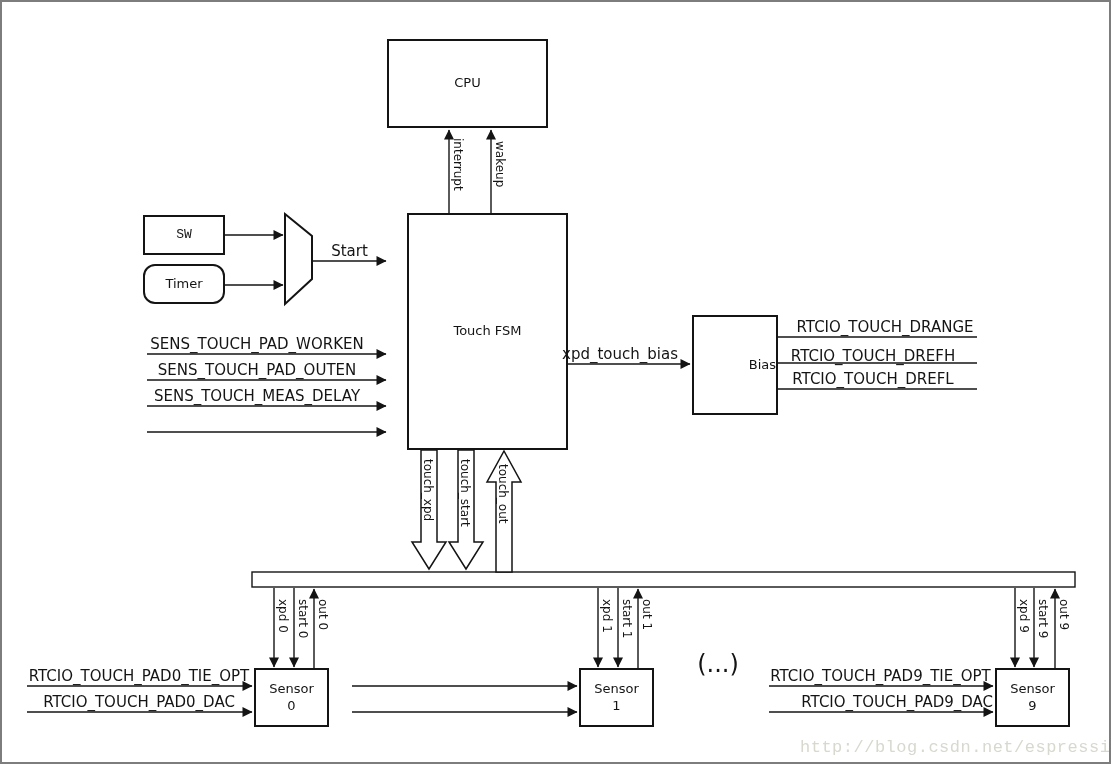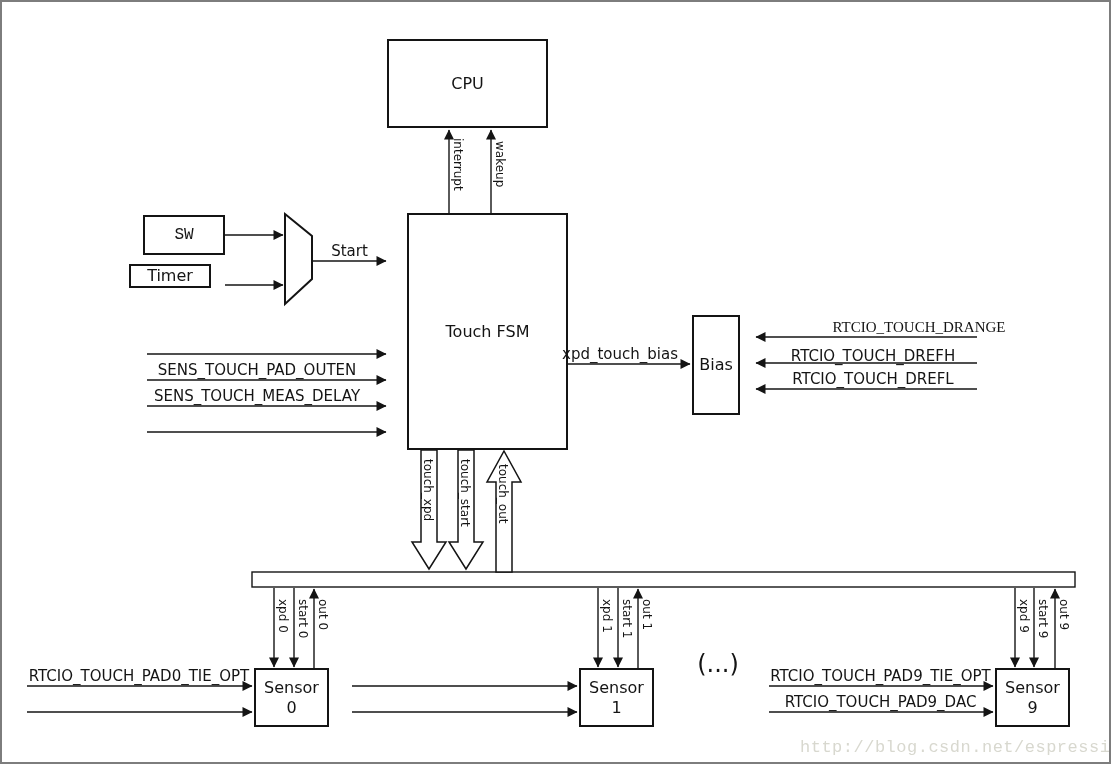--- a/index.html
+++ b/index.html
@@ -5,21 +5,21 @@
   html,body{margin:0;padding:0;background:#ffffff;}
   #stage{
     position:relative;width:1111px;height:764px;background:#ffffff;
     font-family:"DejaVu Sans", sans-serif;color:#141414;overflow:hidden;
     box-sizing:border-box;border:2px solid #7d7d7d;
   }
   #wires{position:absolute;left:0;top:0;}
   .box{
     position:absolute;box-sizing:border-box;border:2px solid #141414;background:#ffffff;
     display:flex;align-items:center;justify-content:center;text-align:center;
-    font-size:16px;line-height:1.25;
+    font-size:13px;line-height:1.25;
   }
   .hlabel{
     position:absolute;font-size:15px;line-height:16px;white-space:nowrap;
     text-align:center;color:#141414;
   }
   .vlabel{
     position:absolute;writing-mode:vertical-rl;text-orientation:mixed;
     font-size:12px;line-height:1;white-space:nowrap;color:#141414;
   }
   .red{color:#ff0000;}
@@ -94,29 +94,29 @@
   </svg>
 
   <div class="box" style="left:385px;top:37px;width:161px;height:89px;">
     <span>CPU</span>
   </div>
 
   <div class="box" style="left:141px;top:213px;width:82px;height:40px;font-family:Liberation Mono, monospace;">
     <span>SW</span>
   </div>
 
-  <div class="box" style="left:127px;top:262px;width:82px;height:24px;">
+  <div class="box" style="left:141px;top:262px;width:82px;height:40px;border-radius:12px;">
     <span>Timer</span>
   </div>
 
   <div class="box" style="left:385px;top:211px;width:161px;height:237px;margin-left:20px;">
     <span>Touch FSM</span>
   </div>
 
-  <div class="box" style="left:690px;top:313px;width:48px;height:100px;">
+  <div class="box" style="left:690px;top:313px;width:86px;height:100px;justify-content:flex-end;">
     <span>Bias</span>
   </div>
 
   <div class="box" style="left:252px;top:666px;width:75px;height:59px;">
     <span>
       <span style="display:block">Sensor</span>
       <span style="display:block">0</span>
     </span>
   </div>
 
@@ -129,34 +129,36 @@
 
   <div class="box" style="left:993px;top:666px;width:75px;height:59px;">
     <span>
       <span style="display:block">Sensor</span>
       <span style="display:block">9</span>
     </span>
   </div>
 
   <div class="hlabel" style="left:312px;top:241px;width:71px;">Start</div>
 
+  <div class="hlabel" style="left:140px;top:334px;width:230px;">SENS_TOUCH_PAD_WORKEN</div>
   <div class="hlabel" style="left:140px;top:360px;width:230px;">SENS_TOUCH_PAD_OUTEN</div>
   <div class="hlabel" style="left:140px;top:386px;width:230px;">SENS_TOUCH_MEAS_DELAY</div>
 
   <div class="hlabel" style="left:550px;top:344px;width:136px;">xpd_touch_bias</div>
 
-  <div class="hlabel" style="left:816px;top:317px;width:202px;font-family:Liberation Serif, serif;">RTCIO_TOUCH_DRANGE</div>
+  <div class="hlabel" style="left:782px;top:317px;width:202px;">RTCIO_TOUCH_DRANGE</div>
   <div class="hlabel" style="left:770px;top:346px;width:202px;">RTCIO_TOUCH_DREFH</div>
   <div class="hlabel" style="left:770px;top:369px;width:202px;">RTCIO_TOUCH_DREFL</div>
 
   <div class="hlabel" style="left:24px;top:666px;width:226px;">RTCIO_TOUCH_PAD0_TIE_OPT</div>
+  <div class="hlabel" style="left:24px;top:692px;width:226px;">RTCIO_TOUCH_PAD0_DAC</div>
 
 
   <div class="hlabel" style="left:766px;top:666px;width:225px;">RTCIO_TOUCH_PAD9_TIE_OPT</div>
-  <div class="hlabel" style="left:766px;top:692px;width:225px;">RTCIO_TOUCH_PAD9_DAC</div>
+  <div class="hlabel" style="left:766px;top:692px;width:225px;text-align:right;">RTCIO_TOUCH_PAD9_DAC</div>
 
   <div class="vlabel" style="left:450px;top:136px;">interrupt</div>
   <div class="vlabel" style="left:492px;top:139px;">wakeup</div>
 
   <div class="vlabel" style="left:420px;top:457px;">touch_xpd</div>
   <div class="vlabel" style="left:457px;top:457px;">touch_start</div>
   <div class="vlabel" style="left:495px;top:462px;">touch_out</div>
 
   <div class="vlabel" style="left:275px;top:597px;">xpd 0</div>
   <div class="vlabel" style="left:295px;top:597px;">start 0</div>

